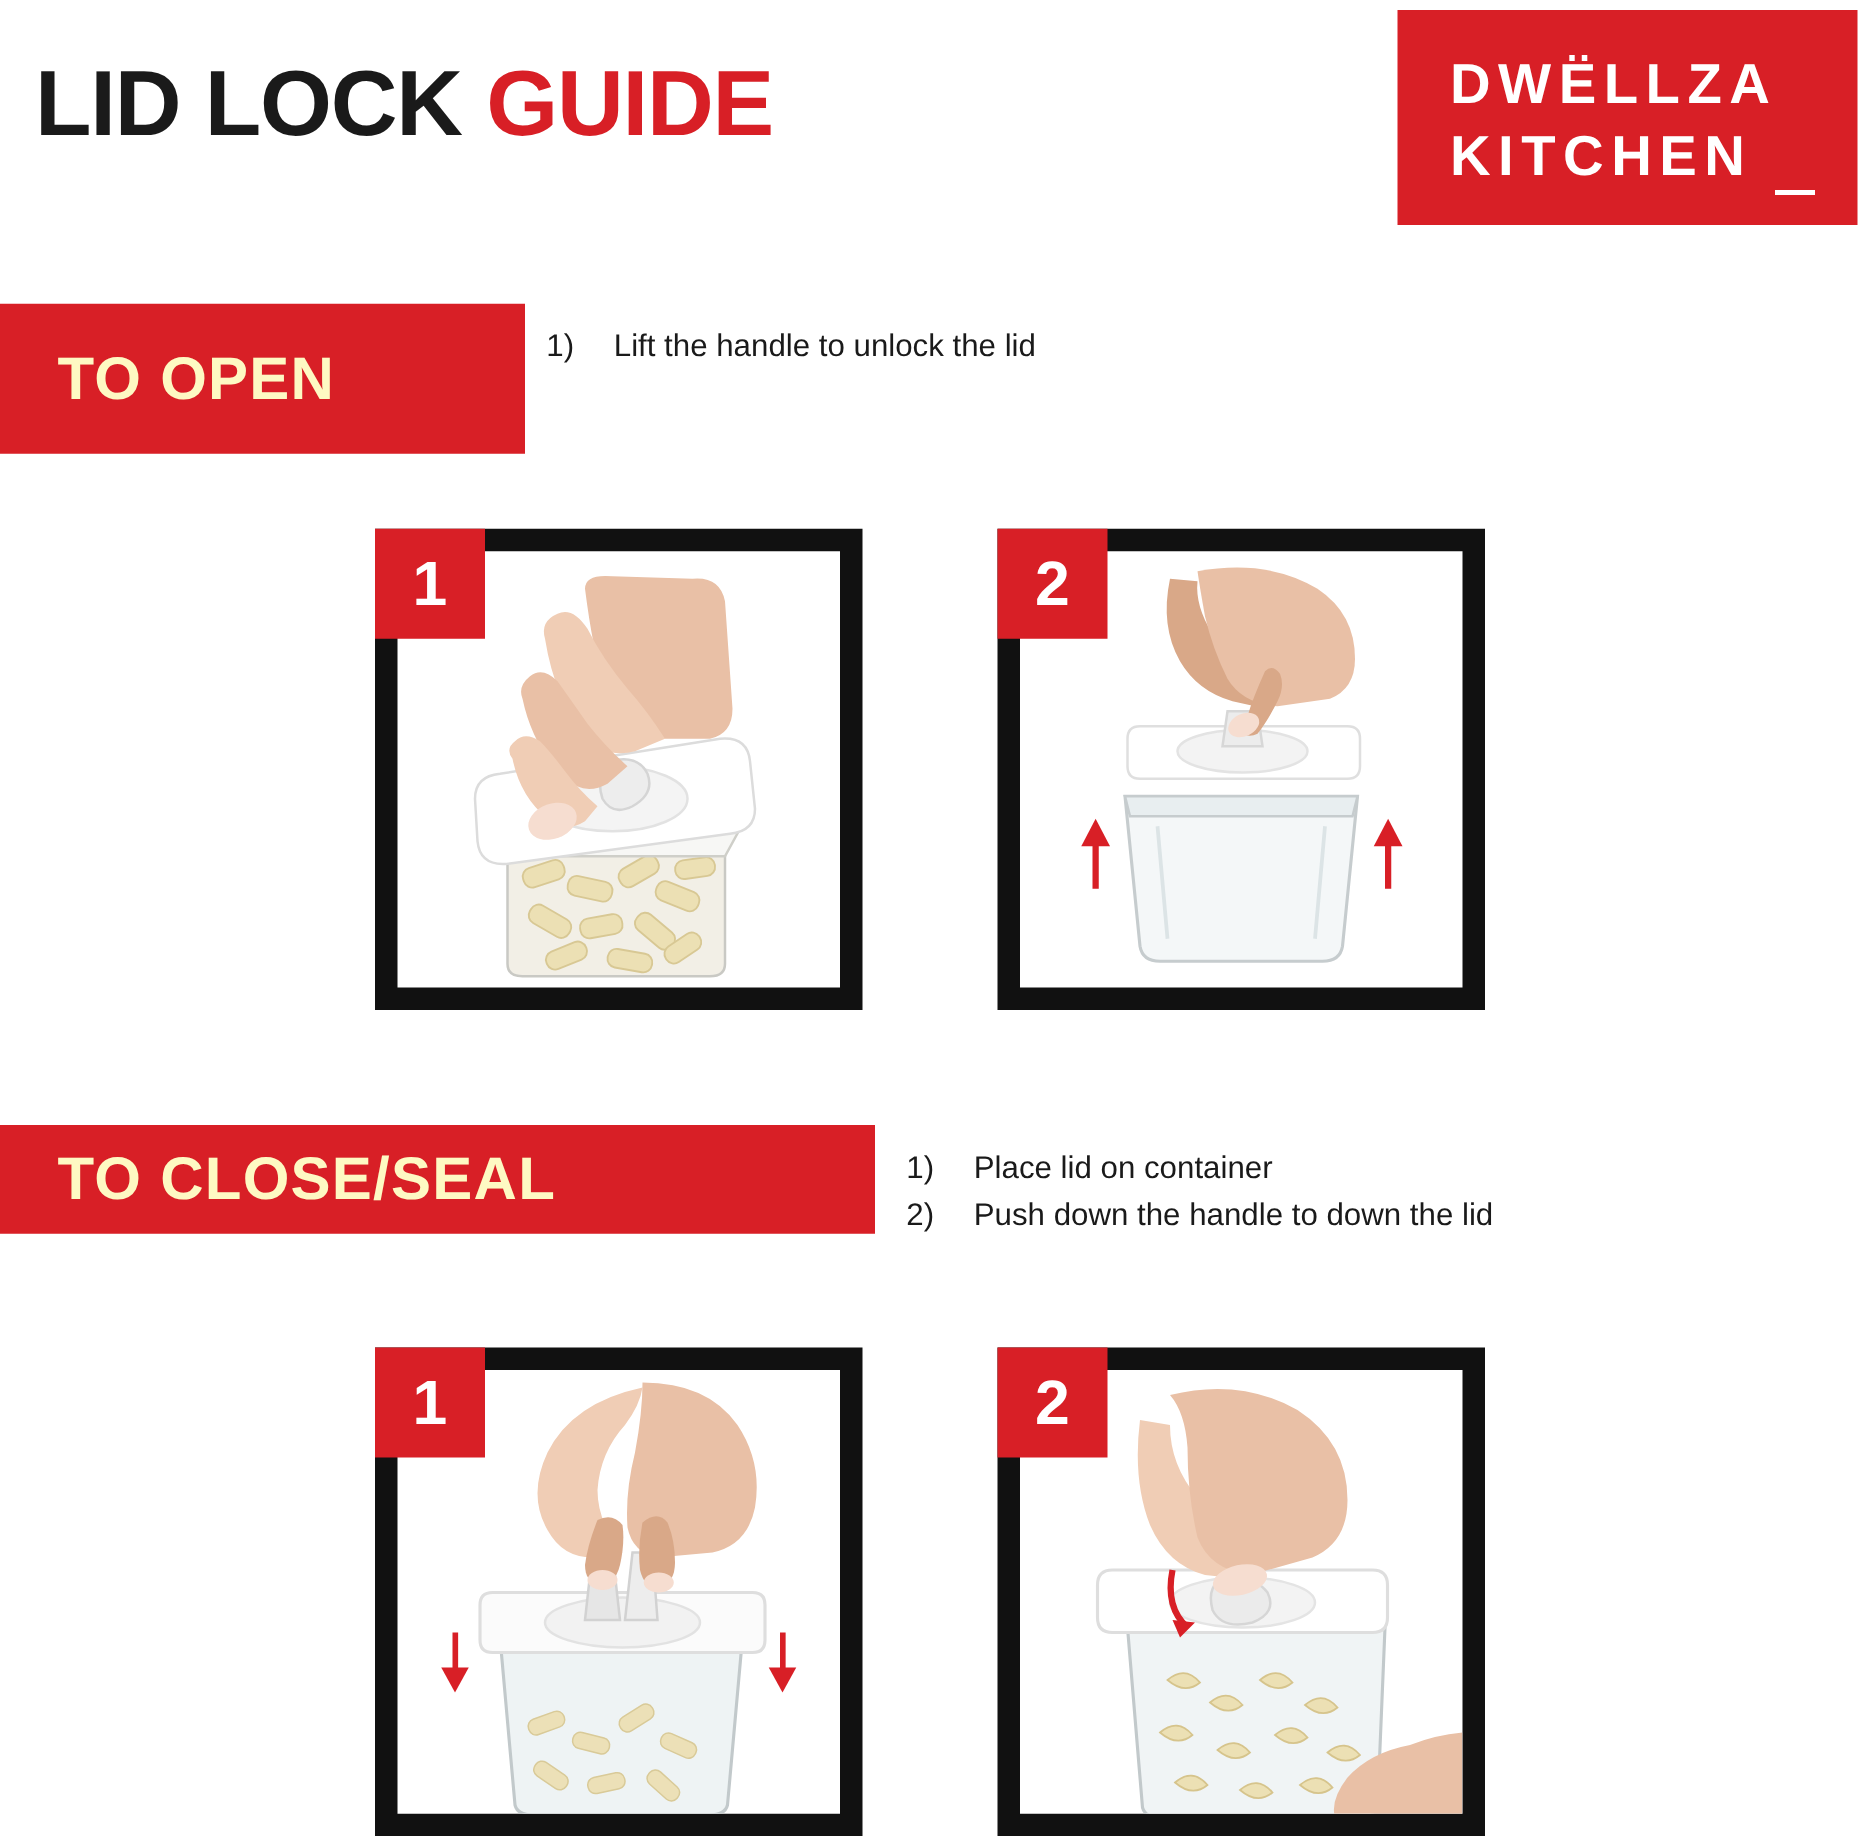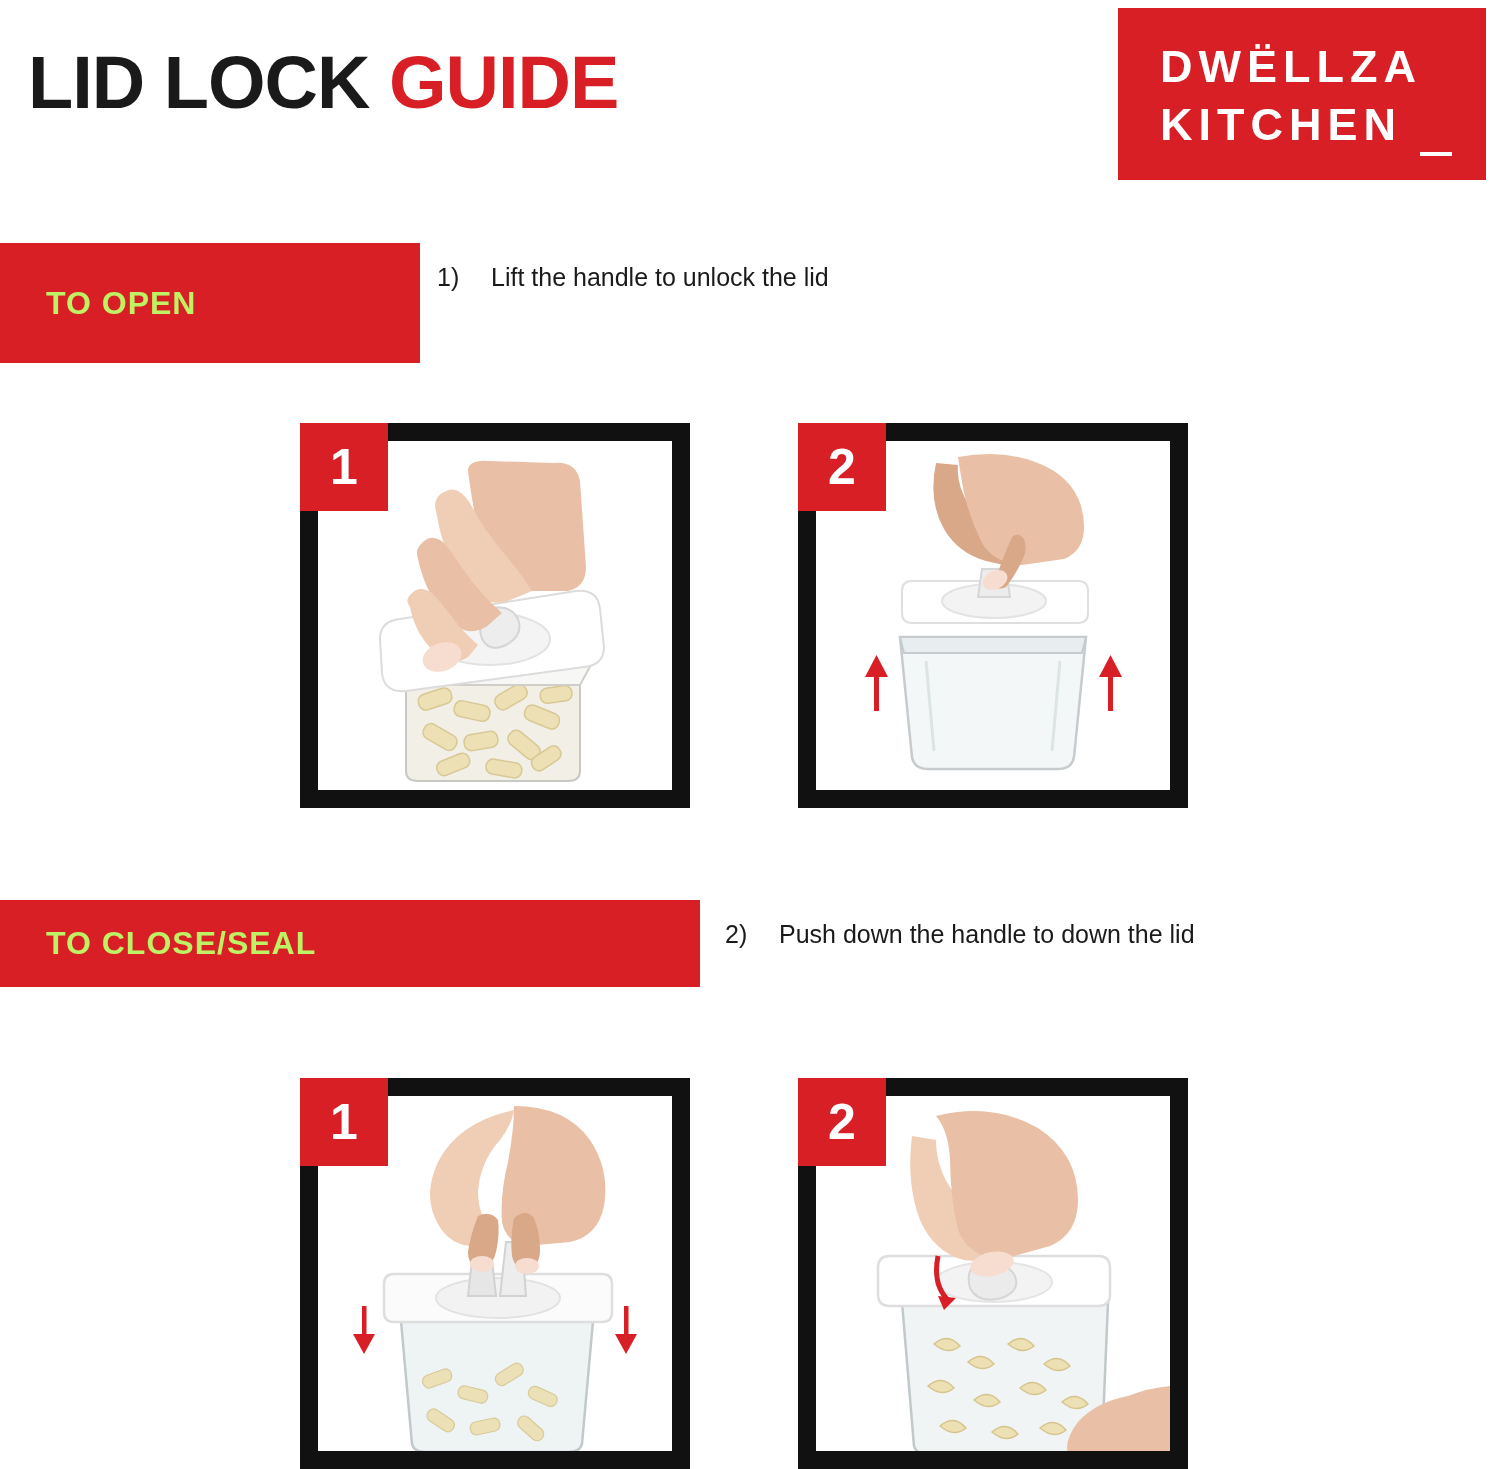--- a/index.html
+++ b/index.html
@@ -56,22 +56,22 @@
     top: 56px;
     width: 32px;
     height: 4px;
     background: #ffffff;
   }
 
   
   .section-label {
     position: absolute;
     background: #d81f26;
-    color: #bef264;
-    font-size: 32px;
+    color: #fef9c3;
+    font-size: 48px;
     font-weight: bold;
     letter-spacing: 1px;
     display: flex;
     align-items: center;
     box-sizing: border-box;
     padding-left: 46px;
   }
   #label-open  { left: 0px;  top: 243px;  width: 420px; height: 120px; }
   #label-close { left: 0px;  top: 900px;  width: 700px; height: 87px; }
 
@@ -213,20 +213,23 @@
       <ellipse cx="179" cy="139" rx="13" ry="9" fill="#f6ddd0" transform="rotate(-25 179 139)"></ellipse>
     </svg>
   </div>
 </div>
 <div class="step-badge" id="badge-open-2">2</div>
 
 <div class="section-label" id="label-close">TO CLOSE/SEAL</div>
 
 <div class="steps" id="steps-close">
   <span class="row">
+    <span class="num">1)</span><span>Place lid on container</span>
+  </span>
+  <span class="row">
     <span class="num">2)</span><span>Push down the handle to down the lid</span>
   </span>
 </div>
 
 <div class="panel" id="panel-close-1">
   <div class="panel-inner">
     <svg class="art" viewBox="0 0 354 355" preserveAspectRatio="xMidYMid slice">
 
       <path d="M82 214 L276 214 L264 348 Q262 356 250 356 L108 356 Q96 356 94 348 Z" fill="#eef3f4" stroke="#c2c9cb" stroke-width="2.5"></path>
       <g fill="#ece0b4" stroke="#d8c894" stroke-width="1.2" opacity="0.95">

